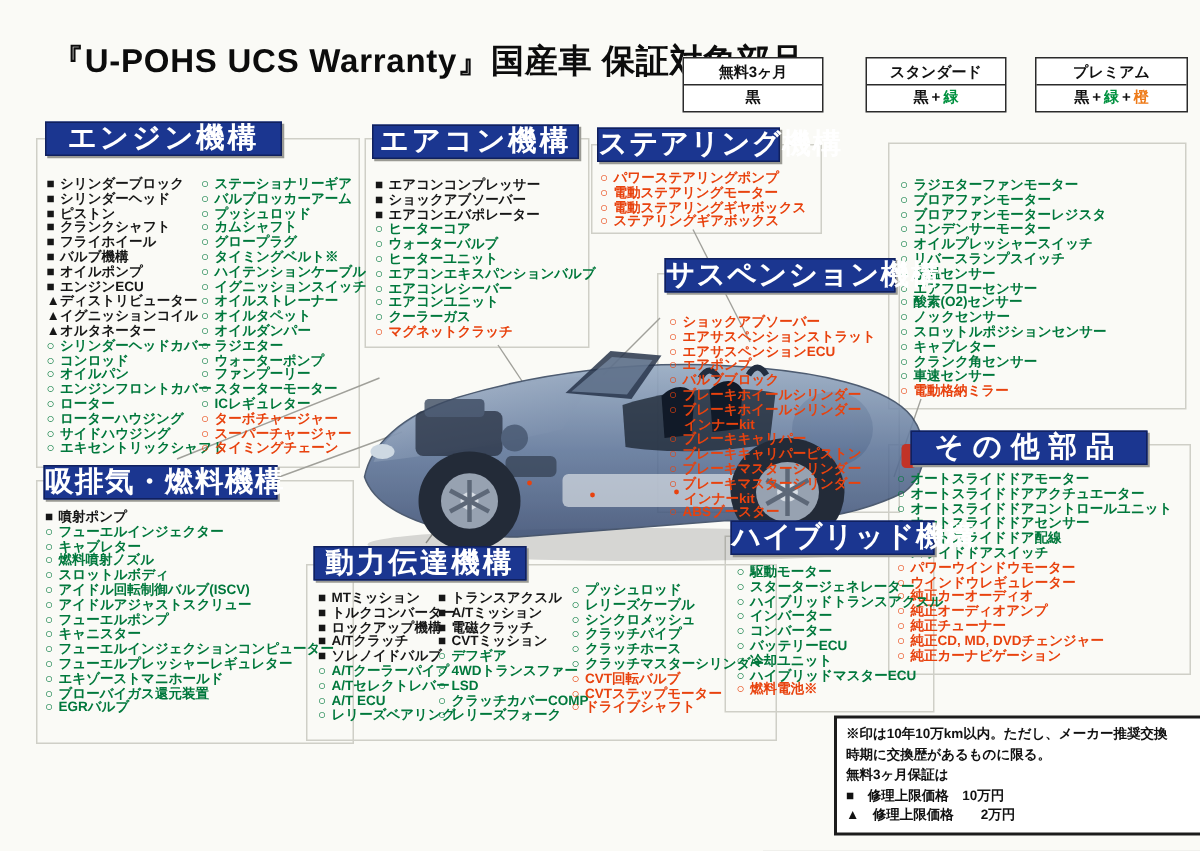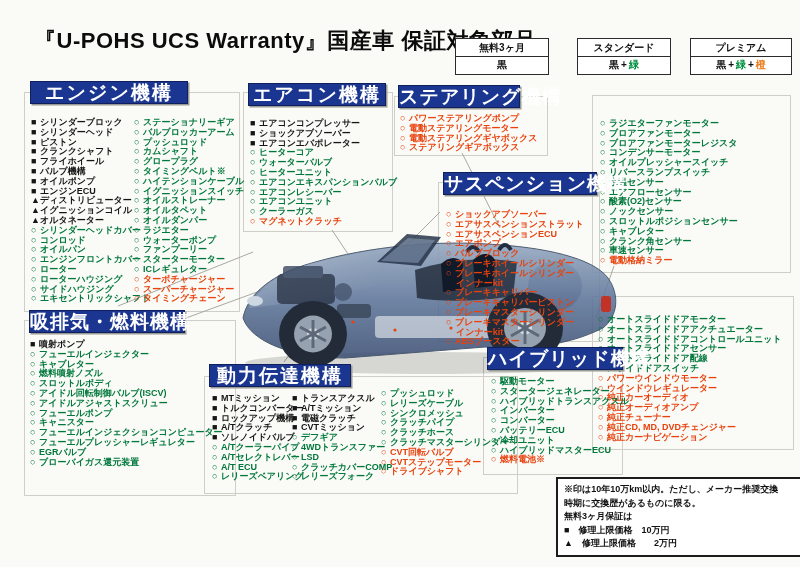--- a/index.html
+++ b/index.html
@@ -238,20 +238,21 @@
       <div class="it g"><span class="bl">○</span><span>酸素(O2)センサー</span></div>
       <div class="it g"><span class="bl">○</span><span>ノックセンサー</span></div>
       <div class="it g"><span class="bl">○</span><span>スロットルポジションセンサー</span></div>
       <div class="it g"><span class="bl">○</span><span>キャブレター</span></div>
       <div class="it g"><span class="bl">○</span><span>クランク角センサー</span></div>
       <div class="it g"><span class="bl">○</span><span>車速センサー</span></div>
       <div class="it r"><span class="bl">○</span><span>電動格納ミラー</span></div>
     </div>
 
   <div class="panel" style="left:592px;top:296px;width:200px;height:152px;"></div>
+  <div class="hdr" style="left:607px;top:287px;width:156px;line-height:21px;letter-spacing:6px;">その他部品</div>
   <div class="list" style="left:598px;top:315px;">
       <div class="it g"><span class="bl">○</span><span>オートスライドドアモーター</span></div>
       <div class="it g"><span class="bl">○</span><span>オートスライドドアアクチュエーター</span></div>
       <div class="it g"><span class="bl">○</span><span>オートスライドドアコントロールユニット</span></div>
       <div class="it g"><span class="bl">○</span><span>オートスライドドアセンサー</span></div>
       <div class="it g"><span class="bl">○</span><span>オートスライドドア配線</span></div>
       <div class="it g"><span class="bl">○</span><span>スライドドアスイッチ</span></div>
       <div class="it r"><span class="bl">○</span><span>パワーウインドウモーター</span></div>
       <div class="it r"><span class="bl">○</span><span>ウインドウレギュレーター</span></div>
       <div class="it r"><span class="bl">○</span><span>純正カーオーディオ</span></div>
@@ -268,22 +269,23 @@
       <div class="it g"><span class="bl">○</span><span>フューエルインジェクター</span></div>
       <div class="it g"><span class="bl">○</span><span>キャブレター</span></div>
       <div class="it g"><span class="bl">○</span><span>燃料噴射ノズル</span></div>
       <div class="it g"><span class="bl">○</span><span>スロットルボディ</span></div>
       <div class="it g"><span class="bl">○</span><span>アイドル回転制御バルブ(ISCV)</span></div>
       <div class="it g"><span class="bl">○</span><span>アイドルアジャストスクリュー</span></div>
       <div class="it g"><span class="bl">○</span><span>フューエルポンプ</span></div>
       <div class="it g"><span class="bl">○</span><span>キャニスター</span></div>
       <div class="it g"><span class="bl">○</span><span>フューエルインジェクションコンピューター</span></div>
       <div class="it g"><span class="bl">○</span><span>フューエルプレッシャーレギュレター</span></div>
+      <div class="it g"><span class="bl">○</span><span>エキゾーストマニホールド</span></div>
+      <div class="it g"><span class="bl">○</span><span>ブローバイガス還元装置</span></div>
       <div class="it g"><span class="bl">○</span><span>EGRバルブ</span></div>
-      <div class="it g"><span class="bl">○</span><span>ブローバイガス還元装置</span></div>
     </div>
 
   <div class="panel" style="left:204px;top:376px;width:312px;height:116px;"></div>
   <div class="hdr" style="left:209px;top:364px;width:140px;line-height:21px;">動力伝達機構</div>
   <div class="list" style="left:212px;top:394px;">
       <div class="it k"><span class="bl">■</span><span>MTミッション</span></div>
       <div class="it k"><span class="bl">■</span><span>トルクコンバーター</span></div>
       <div class="it k"><span class="bl">■</span><span>ロックアップ機構</span></div>
       <div class="it k"><span class="bl">■</span><span>A/Tクラッチ</span></div>
       <div class="it k"><span class="bl">■</span><span>ソレノイドバルブ</span></div>

